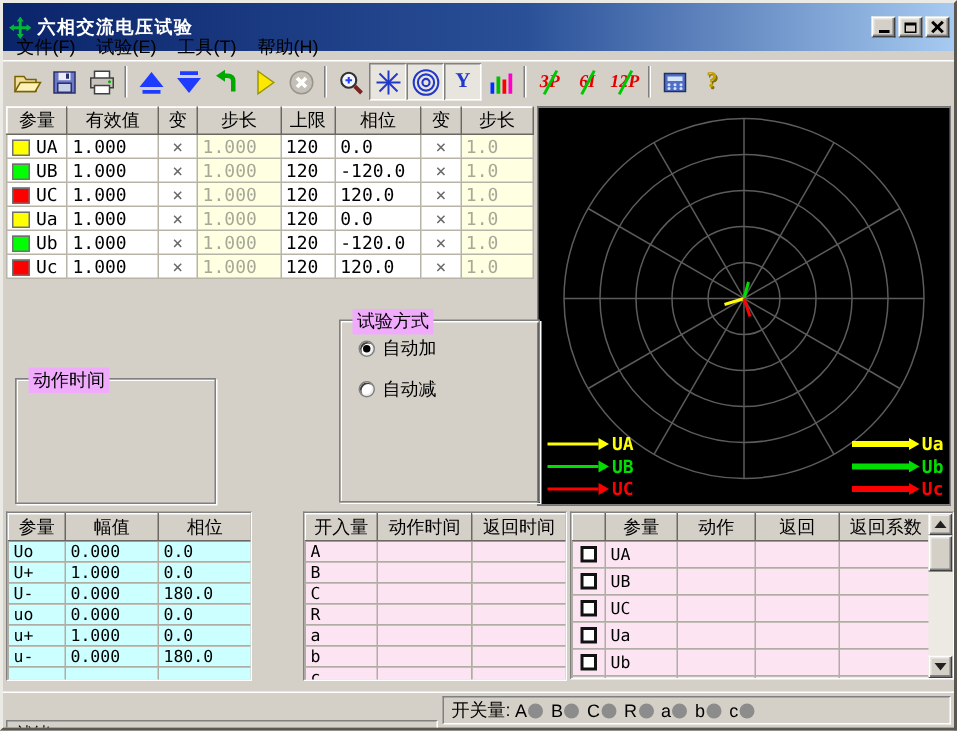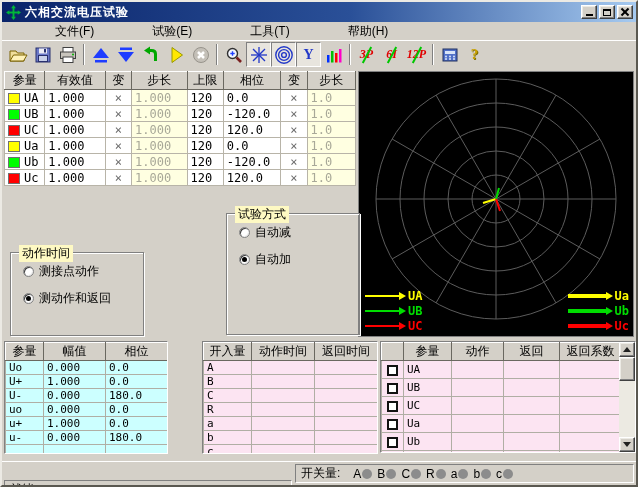--- a/index.html
+++ b/index.html
@@ -4,36 +4,36 @@
 <style>
   html,body{margin:0;padding:0;background:#808080;}
   *{box-sizing:border-box;}
   .win{width:638px;height:487px;position:relative;background:#D4D0C8;
        border:2px solid;border-color:#ECEAE4 #5A5850 #5A5850 #ECEAE4;
        font-family:"Liberation Sans","DejaVu Sans",sans-serif;font-size:12px;color:#000;overflow:hidden;}
 
   
   .titlebar{position:absolute;left:0;top:0;right:0;height:20px;
     background:linear-gradient(90deg,#0A246A 0%,#2A5098 55%,#A6CAF0 100%);
-    display:flex;align-items:center;padding:4px 3px;justify-content:space-between;}
+    display:flex;align-items:center;padding:16px 3px;justify-content:space-between;}
   .app-icon{width:16px;height:16px;display:flex;align-items:center;justify-content:center;}
   .title-text{color:#fff;font-weight:bold;font-size:12px;margin-left:4px;flex:1;letter-spacing:1px;}
   .winbtn{width:16px;height:14px;background:#D4D0C8;margin-left:2px;
     border:1px solid;border-color:#FFF #404040 #404040 #FFF;
     box-shadow:inset -1px -1px 0 #808080,inset 1px 1px 0 #ECEAE4;
     display:flex;align-items:flex-end;justify-content:center;padding:1px;}
   .glyph-min{width:7px;height:2px;background:#000;margin-bottom:1px;}
   .glyph-max{width:8px;height:7px;border:1px solid #000;border-top:2px solid #000;margin-bottom:1px;}
   .glyph-close{position:relative;width:8px;height:8px;margin:0 auto 1px;}
   .glyph-close:before,.glyph-close:after{content:"";position:absolute;left:-1px;top:3px;width:10px;height:2px;background:#000;}
   .glyph-close:before{transform:rotate(45deg);} .glyph-close:after{transform:rotate(-45deg);}
 
   
   .menubar{position:absolute;left:0;top:20px;right:0;height:18px;display:flex;align-items:center;padding-left:2px;}
-  .menu-item{padding:1px 7px;margin-left:44px;}
+  .menu-item{padding:1px 7px;}
 
   
   .toolbar{position:absolute;left:0;top:38px;right:0;height:28px;display:flex;align-items:center;padding-left:3px;
     border-top:1px solid #FFF;}
   .tbtn{width:25px;height:25px;display:flex;align-items:center;justify-content:center;border:1px solid transparent;position:relative;flex:0 0 auto;}
   .tbtn.pressed{border-color:#808080 #FFF #FFF #808080;background:#E8E5DE;}
   .tsep{width:2px;height:21px;border-left:1px solid #808080;border-right:1px solid #FFF;margin:0 3px;flex:0 0 auto;}
   .tb-text-blue{color:#2238C8;font-weight:bold;font-size:14px;font-family:"Liberation Serif",serif;}
   .tb-text-red{color:#E00000;font-weight:bold;font-style:italic;font-size:12px;font-family:"Liberation Serif",serif;}
   .tb-text-gold{color:#C8A000;font-weight:bold;font-size:15px;font-family:"Liberation Serif",serif;text-shadow:1px 1px 0 #807000;}
@@ -64,21 +64,21 @@
   .leg-line.thick{width:38px;height:4px;}
   .leg-tip{display:inline-block;width:0;height:0;border-top:4px solid transparent;border-bottom:4px solid transparent;border-left:7px solid #FF0;}
   .leg-label{font-family:"DejaVu Sans Mono",monospace;font-weight:bold;font-size:12px;margin-left:2px;}
 
   
   .confirm-row{position:absolute;left:8px;top:147px;display:flex;align-items:center;}
   .field{height:19px;border:1px solid;border-color:#808080 #FFF #FFF #808080;box-shadow:inset 1px 1px 0 #404040;
     background:#FFF;font-size:12px;padding:1px 3px;font-family:"DejaVu Sans Mono",monospace;}
   .confirm-row .field{width:42px;margin-left:4px;}
   .groupbox{position:absolute;border:1px solid #808080;box-shadow:1px 1px 0 #FFF, inset 1px 1px 0 #FFF;}
-  .gb-title{position:absolute;top:-8px;left:8px;background:#fef9c3;padding:0 3px;}
+  .gb-title{position:absolute;top:-8px;left:8px;background:#f0abfc;padding:0 3px;}
   .gb-purpose{left:8px;top:184px;width:134px;height:84px;}
   .gb-mode{left:224px;top:145px;width:134px;height:122px;}
   .radio-row{display:flex;align-items:center;margin:10px 0 0 12px;}
   .radio{width:11px;height:11px;border-radius:50%;background:#FFF;border:1px solid #808080;
     box-shadow:inset 1px 1px 0 #404040, inset -1px -1px 0 #ECECEC;margin-right:5px;position:relative;flex:0 0 auto;}
   .radio.sel:after{content:"";position:absolute;left:2px;top:2px;width:5px;height:5px;border-radius:50%;background:#000;}
   .interval-row{display:flex;align-items:center;margin:9px 0 0 6px;}
   .interval-row .field{width:56px;margin-left:3px;}
 
   
@@ -423,42 +423,32 @@
             <span class="leg-line thick" style="background: rgb(255, 0, 0);"></span>
             <span class="leg-tip" style="border-left-color: rgb(255, 0, 0);"></span>
             <span class="leg-label" style="color: rgb(255, 0, 0);">Uc</span>
           </div>
         </div>
     </div>
 
 
     <div class="groupbox gb-purpose">
       <span class="gb-title">动作时间</span>
-      <div id="purpose-options">
-          <div class="radio-row">
-            <span class="radio"></span>
-            <span>测接点动作</span>
-          </div>
-          <div class="radio-row">
-            <span class="radio sel"></span>
-            <span>测动作和返回</span>
-          </div>
-        </div>
     </div>
 
     <div class="groupbox gb-mode">
       <span class="gb-title">试验方式</span>
       <div id="mode-options">
           <div class="radio-row">
+            <span class="radio sel"></span>
+            <span>自动加</span>
+          </div>
+          <div class="radio-row">
             <span class="radio"></span>
             <span>自动减</span>
-          </div>
-          <div class="radio-row">
-            <span class="radio sel"></span>
-            <span>自动加</span>
           </div>
         </div>
     </div>
 
     <div class="btable-wrap wrap-seq">
       <table class="btable seq">
         <colgroup>
             <col style="width:38px">
             <col style="width:62px">
             <col style="width:62px">
@@ -636,21 +626,21 @@
             <span class="tri-down"></span>
           </span>
       </div>
     </div>
 
   </div>
 
   <div class="statusbar">
     <span class="panel panel-ready">就绪</span>
     <span class="panel panel-switch">
-      <span style="margin-right:13px;">开关量:</span>
+      <span style="margin-right:3px;">开关量:</span>
       <span id="switches" style="display:flex;align-items:center;">
           <span class="sw-item">
             <span>A</span>
             <span class="sw-dot"></span>
           </span>
           <span class="sw-item">
             <span>B</span>
             <span class="sw-dot"></span>
           </span>
           <span class="sw-item">

